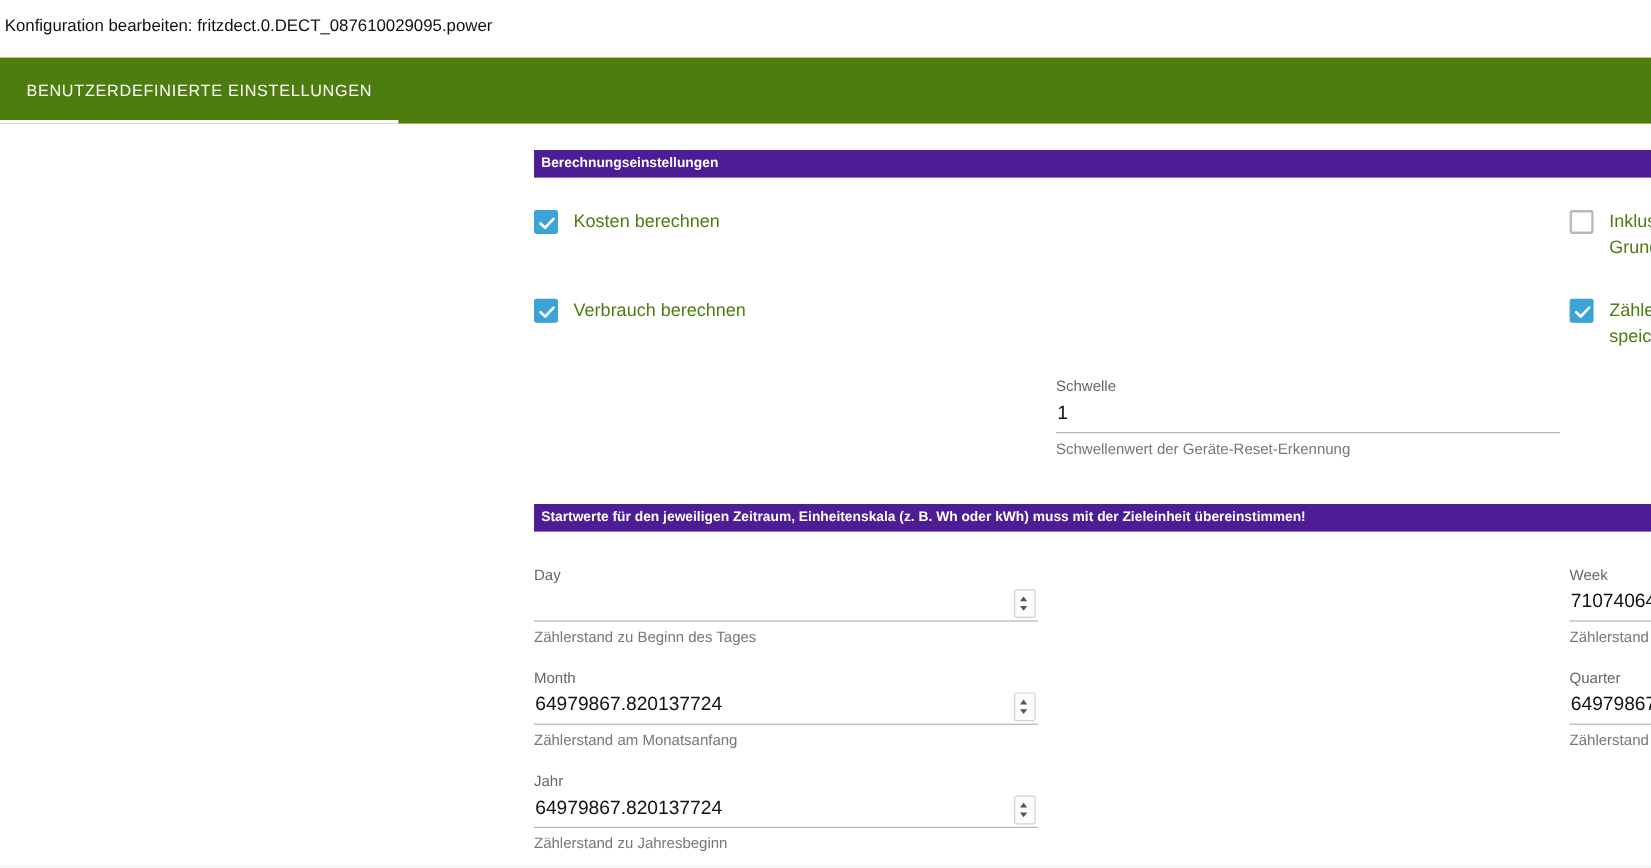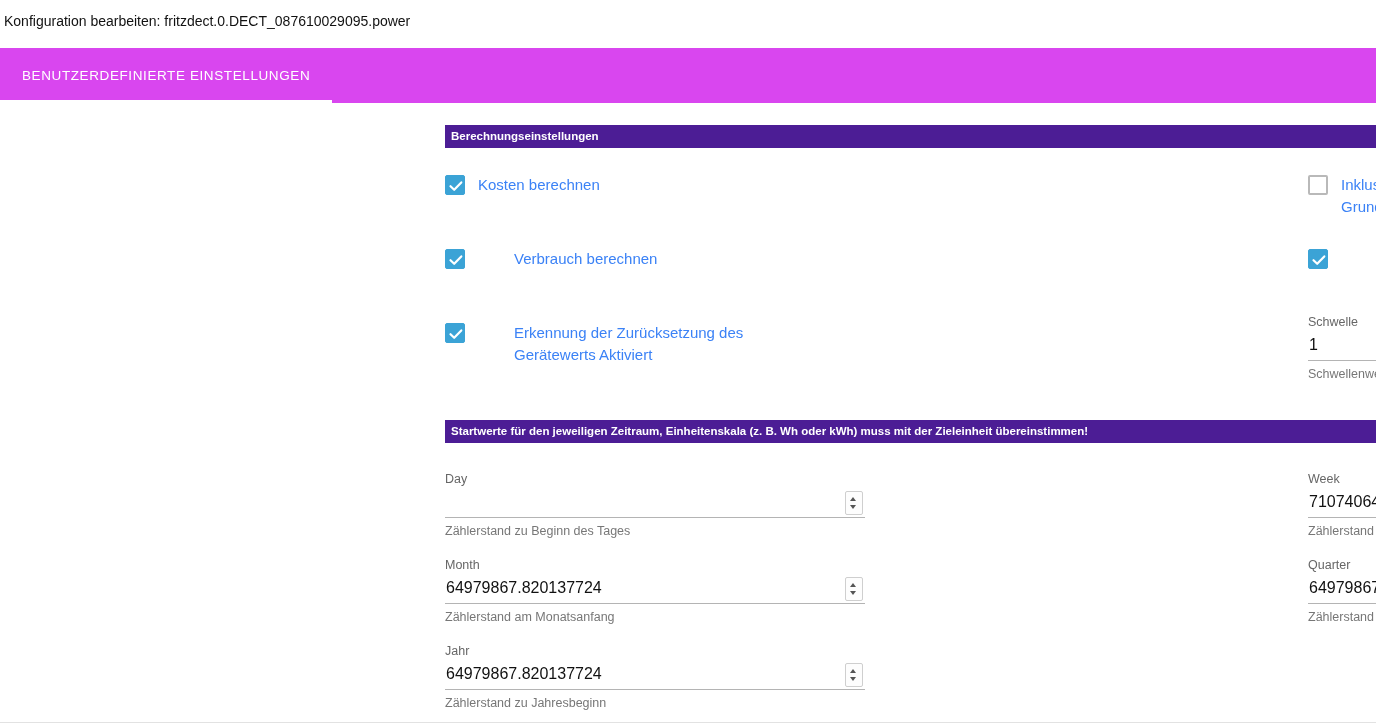--- a/index.html
+++ b/index.html
@@ -26,21 +26,21 @@
     white-space: nowrap;
   }
 
   
   .tabbar {
     position: absolute;
     top: 48px;
     left: 0;
     width: 1376px;
     height: 55px;
-    background: #d946ef;
+    background: #4d7c0f;
     box-sizing: border-box;
   }
   .tab {
     display: inline-block;
     color: #ffffff;
     font-size: 13.5px;
     letter-spacing: 0.6px;
     padding: 20px 22px 0 22px;
     height: 55px;
     box-sizing: border-box;
@@ -97,21 +97,21 @@
   .col.right {
     padding-left: 0px;
   }
 
   
   .cb-row {
     display: flex;
     align-items: flex-start;
     padding-top: 26px;
   }
-  .cb-row.tall { padding-top: 30px; gap: 36px; }
+  .cb-row.tall { padding-top: 30px; }
   .checkbox {
     width: 20px;
     height: 20px;
     border-radius: 2px;
     flex: 0 0 20px;
     box-sizing: border-box;
     margin-top: 1px;
     cursor: pointer;
     position: relative;
   }
@@ -123,21 +123,21 @@
     background: #ffffff;
     border: 2px solid #b9b9b9;
   }
   .checkbox.on svg {
     position: absolute;
     left: 2px;
     top: 2px;
   }
   .cb-label {
     font-size: 15px;
-    color: #3b82f6;
+    color: #4d7c0f;
     margin-left: 13px;
     line-height: 22px;
     max-width: 300px;
   }
 
   
   .field {
     position: relative;
     width: 420px;
   }
@@ -272,30 +272,20 @@
             <svg width="16" height="16" viewBox="0 0 16 16" aria-hidden="true">
               <path d="M2.5 8.2 L6.2 11.8 L13.3 4.4" fill="none" stroke="#ffffff" stroke-width="2.2" stroke-linecap="round" stroke-linejoin="round"></path>
             </svg>
           </span>
           <span class="cb-label">Zählerwerte speichern</span>
         </div>
       </div>
     </div>
 
     <div class="row">
-      <div class="col">
-        <div class="cb-row tall">
-          <span class="checkbox on">
-            <svg width="16" height="16" viewBox="0 0 16 16" aria-hidden="true">
-              <path d="M2.5 8.2 L6.2 11.8 L13.3 4.4" fill="none" stroke="#ffffff" stroke-width="2.2" stroke-linecap="round" stroke-linejoin="round"></path>
-            </svg>
-          </span>
-          <span class="cb-label">Erkennung der Zurücksetzung des Gerätewerts Aktiviert</span>
-        </div>
-      </div>
       <div class="col right threshold-block">
         <div class="field">
           <div class="field-label">Schwelle</div>
           <div class="field-input">
             <input class="val" type="text" value="1" style="">
             
           </div>
           <div class="field-help">Schwellenwert der Geräte-Reset-Erkennung</div>
         </div>
       </div>

